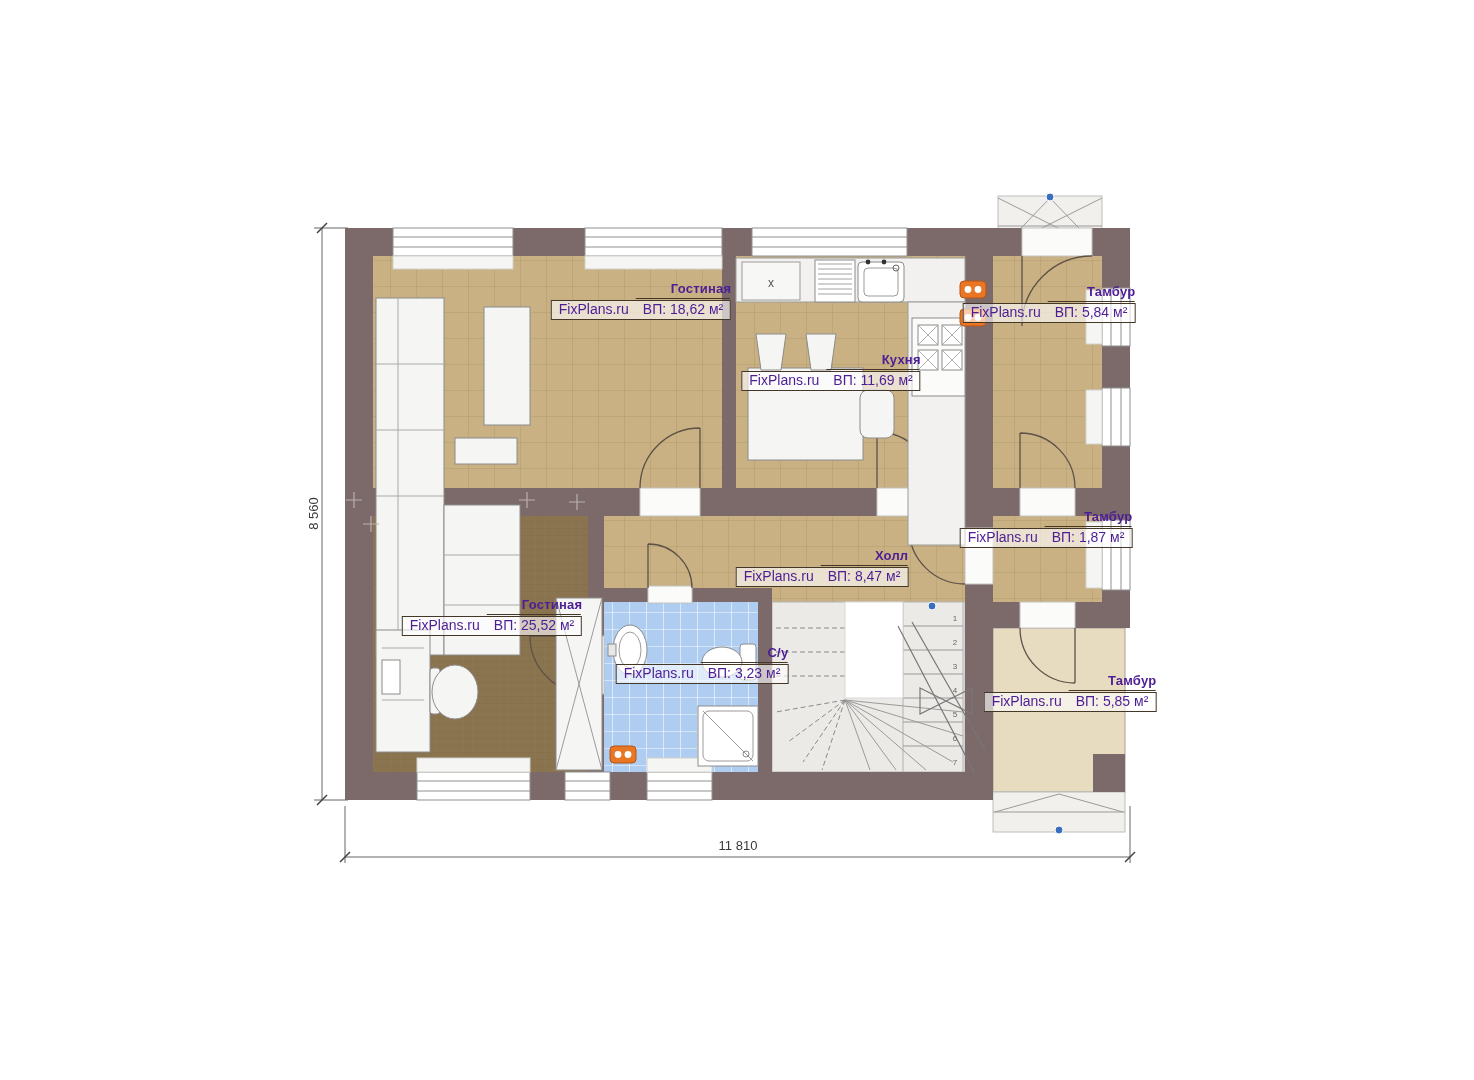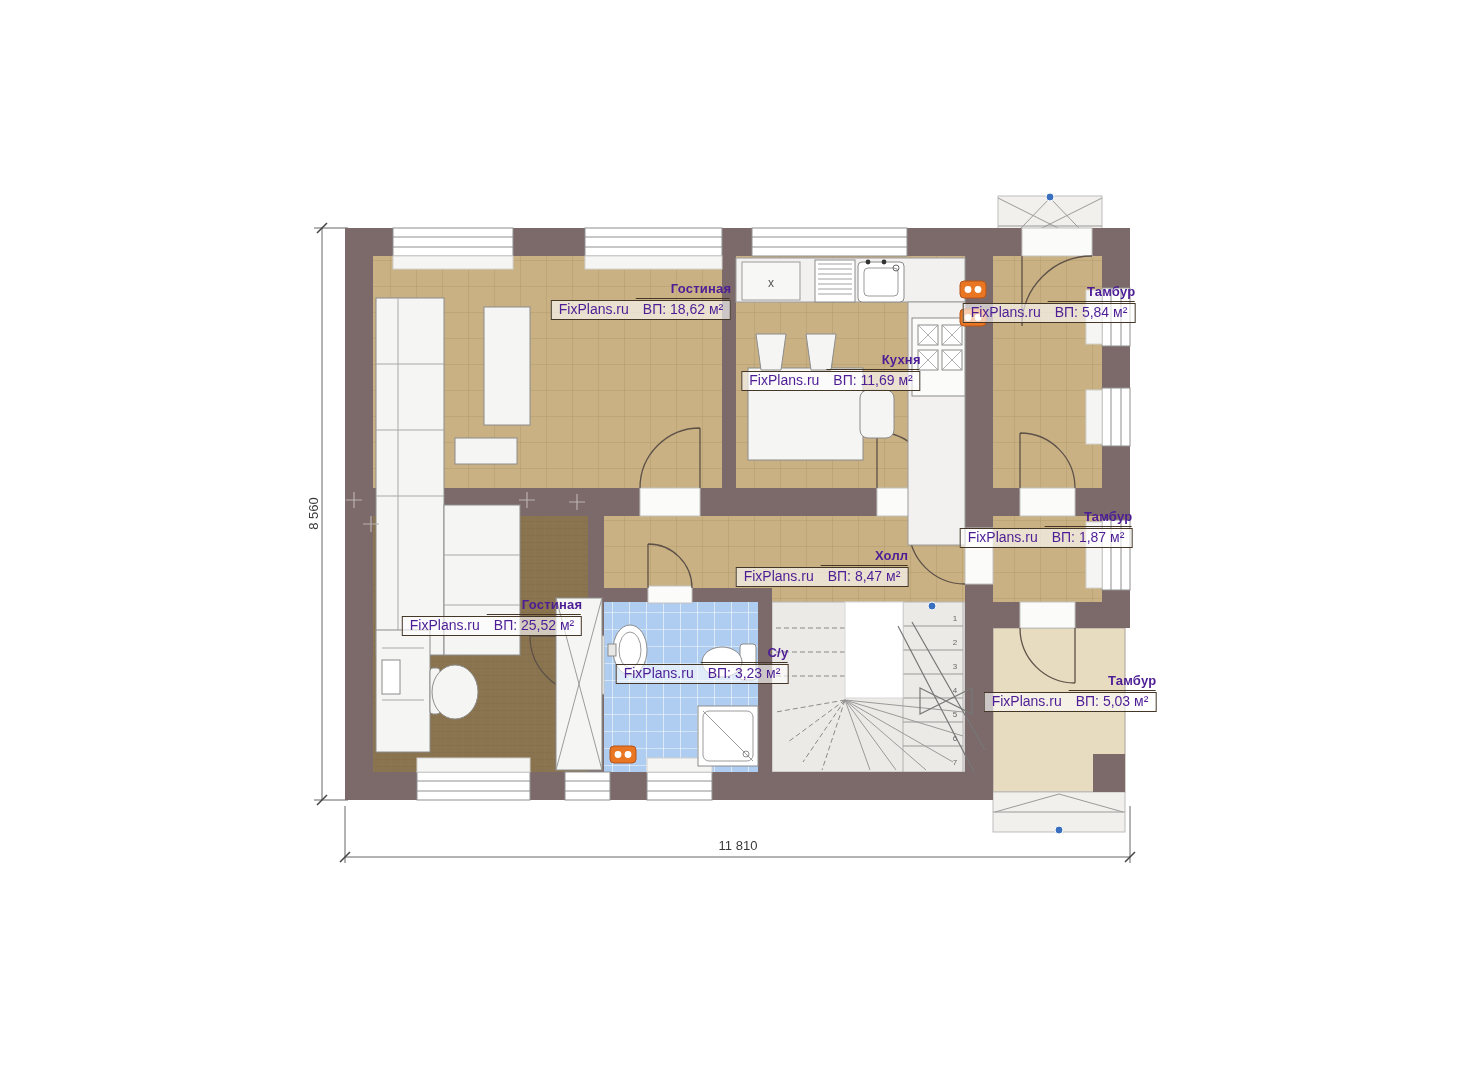--- a/index.html
+++ b/index.html
@@ -339,19 +339,19 @@
 <div class="room-label" style="left:492px;top:597px;">
   <span class="title">Гостиная</span>
   <span class="box"><span class="row">FixPlans.ru</span><span class="row">ВП: 25,52 м²</span></span>
 </div>
 <div class="room-label" style="left:702px;top:645px;">
   <span class="title">С/у</span>
   <span class="box"><span class="row">FixPlans.ru</span><span class="row">ВП: 3,23 м²</span></span>
 </div>
 <div class="room-label" style="left:1070px;top:673px;">
   <span class="title">Тамбур</span>
-  <span class="box"><span class="row">FixPlans.ru</span><span class="row">ВП: 5,03 м²</span></span>
+  <span class="box"><span class="row">FixPlans.ru</span><span class="row">ВП: 5,85 м²</span></span>
 </div>
 
 <div class="dim dim-v">8 560</div>
 <div class="dim dim-h">11 810</div>
 
 </div>
 
 </body></html>

